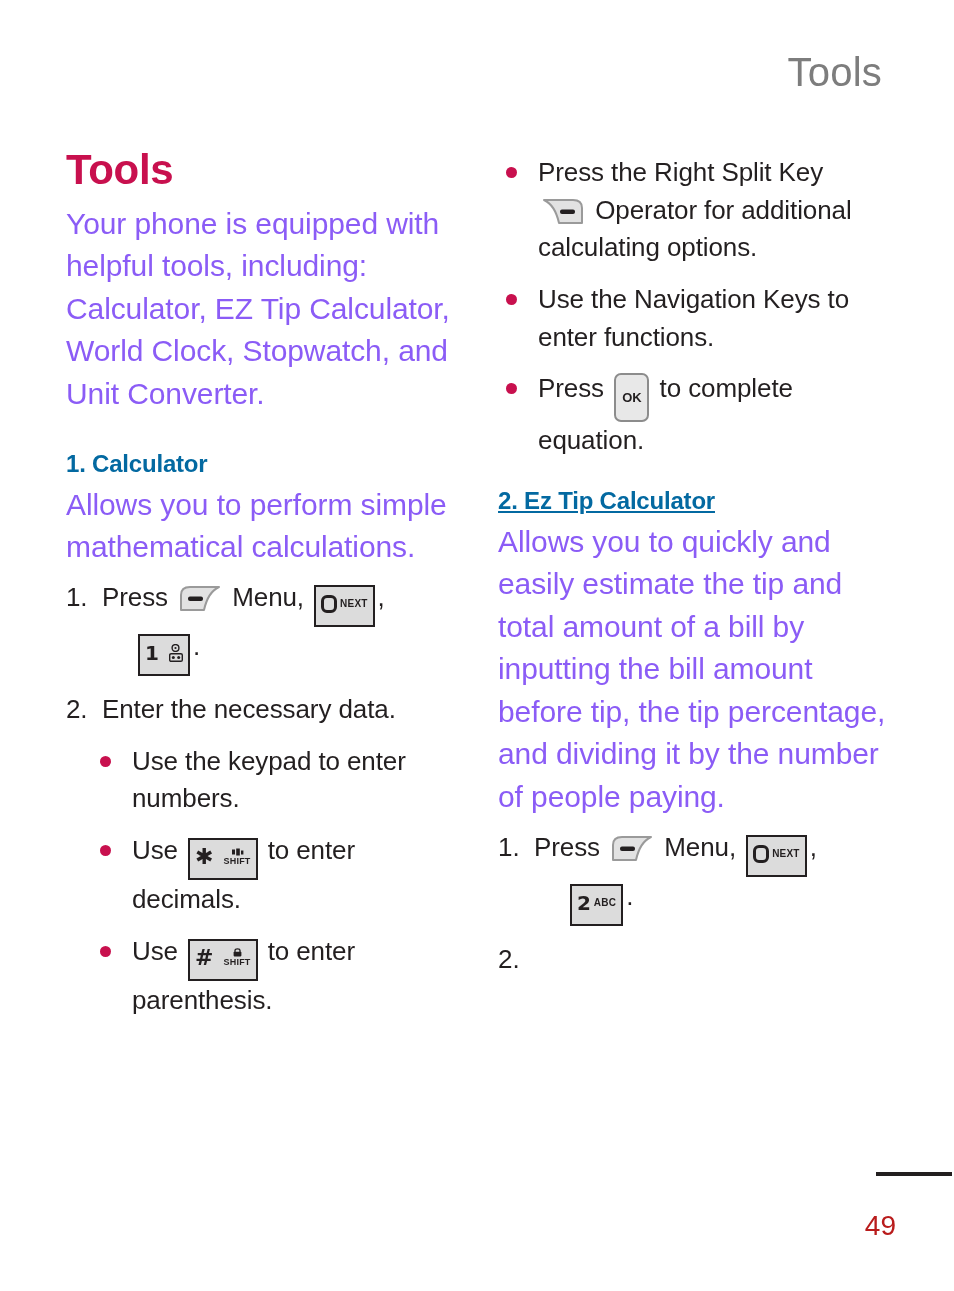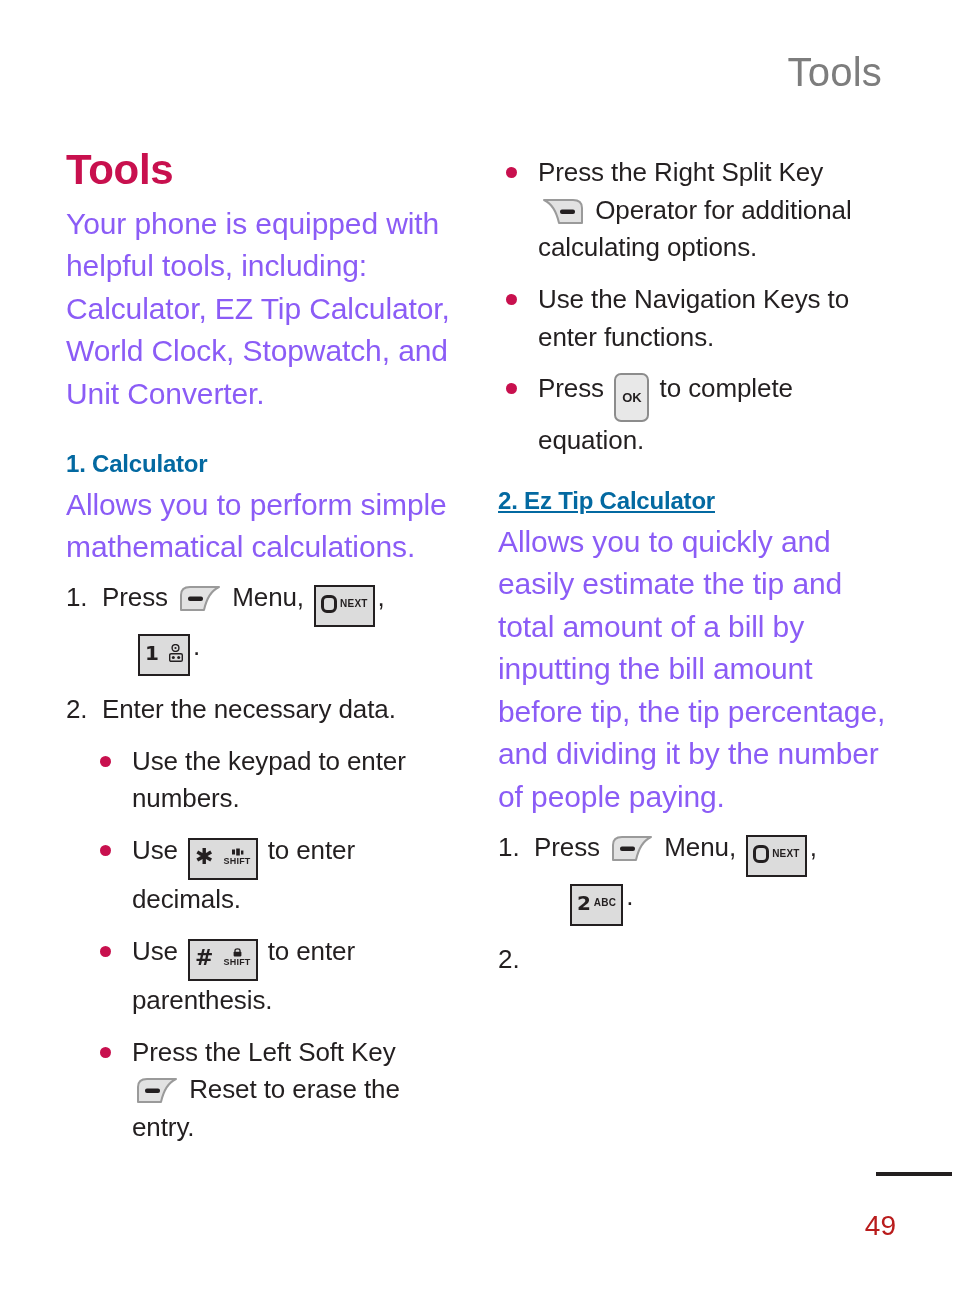--- a/index.html
+++ b/index.html
@@ -311,87 +311,72 @@
               <path d="M3 4 L3 2.6 Q3 0.8 5.5 0.8 Q8 0.8 8 2.6 L8 4" fill="none" stroke="#231f20" stroke-width="1.3"></path>
               <rect x="1.6" y="3.8" width="7.8" height="4.6" rx="0.8" fill="#231f20"></rect>
             </svg>
             <span class="sublabel">SHIFT</span>
           </span>
         </span>
 
         <span>to enter parenthesis.</span>
       </li>
 
-      <li>
-        <span class="dot"></span>
-        <span>Press the Left Soft Key</span>
+    </ul>
+  </div>
+
+  <div class="col-right">
+
+    <ul class="bullets right-col">
+
+      <li>
+        <span class="dot"></span>
+        <span>Press the Right Split Key</span>
         <br>
+
+        <span class="softkey">
+          <svg viewBox="0 0 44 29" width="44" height="29">
+            <path d="M41 26 L41 11 Q41 3 32 3 L3 3 Q14 8 18 26 Z" fill="#e2e2e2" stroke="#9a9a9a" stroke-width="2" stroke-linejoin="round"></path>
+            <rect x="19" y="12.5" width="15" height="4.5" rx="2" fill="#231f20"></rect>
+          </svg>
+        </span>
+
+        <span class="bold">Operator</span>
+        <span>for additional calculating options.</span>
+      </li>
+
+      <li>
+        <span class="dot"></span>
+        <span>Use the Navigation Keys to enter functions.</span>
+      </li>
+
+      <li>
+        <span class="dot"></span>
+        <span>Press</span>
+        <span class="okkey">OK</span>
+        <span>to complete equation.</span>
+      </li>
+    </ul>
+
+    <h2 class="section-title tight-top">2. Ez Tip Calculator</h2>
+
+    <p class="body-text">Allows you to quickly and easily estimate the tip and total amount of a bill by inputting the bill amount before tip, the tip percentage, and dividing it by the number of people paying.</p>
+
+    <ol class="steps">
+
+      <li>
+        <span class="num">1.</span><span>Press</span>
 
         <span class="softkey">
           <svg viewBox="0 0 44 29" width="44" height="29">
             <path d="M3 26 L3 11 Q3 3 12 3 L41 3 Q30 8 26 26 Z" fill="#e2e2e2" stroke="#9a9a9a" stroke-width="2" stroke-linejoin="round"></path>
             <rect x="10" y="12.5" width="15" height="4.5" rx="2" fill="#231f20"></rect>
           </svg>
         </span>
 
-        <span class="bold">Reset</span>
-        <span>to erase the entry.</span>
-      </li>
-    </ul>
-  </div>
-
-  <div class="col-right">
-
-    <ul class="bullets right-col">
-
-      <li>
-        <span class="dot"></span>
-        <span>Press the Right Split Key</span>
-        <br>
-
-        <span class="softkey">
-          <svg viewBox="0 0 44 29" width="44" height="29">
-            <path d="M41 26 L41 11 Q41 3 32 3 L3 3 Q14 8 18 26 Z" fill="#e2e2e2" stroke="#9a9a9a" stroke-width="2" stroke-linejoin="round"></path>
-            <rect x="19" y="12.5" width="15" height="4.5" rx="2" fill="#231f20"></rect>
-          </svg>
-        </span>
-
-        <span class="bold">Operator</span>
-        <span>for additional calculating options.</span>
-      </li>
-
-      <li>
-        <span class="dot"></span>
-        <span>Use the Navigation Keys to enter functions.</span>
-      </li>
-
-      <li>
-        <span class="dot"></span>
-        <span>Press</span>
-        <span class="okkey">OK</span>
-        <span>to complete equation.</span>
-      </li>
-    </ul>
-
-    <h2 class="section-title tight-top">2. Ez Tip Calculator</h2>
-
-    <p class="body-text">Allows you to quickly and easily estimate the tip and total amount of a bill by inputting the bill amount before tip, the tip percentage, and dividing it by the number of people paying.</p>
-
-    <ol class="steps">
-
-      <li>
-        <span class="num">1.</span><span>Press</span>
-
-        <span class="softkey">
-          <svg viewBox="0 0 44 29" width="44" height="29">
-            <path d="M3 26 L3 11 Q3 3 12 3 L41 3 Q30 8 26 26 Z" fill="#e2e2e2" stroke="#9a9a9a" stroke-width="2" stroke-linejoin="round"></path>
-            <rect x="10" y="12.5" width="15" height="4.5" rx="2" fill="#231f20"></rect>
-          </svg>
-        </span>
-
         <span class="bold">Menu</span><span>,</span>
 
         <span class="keycap">
           <span class="zero-glyph"></span><span class="sub">NEXT</span>
         </span><span>,</span>
 
         <br>
 
         <span class="keycap" style="margin-left:36px;">
           <span class="big">2</span><span class="sub">ABC</span>

